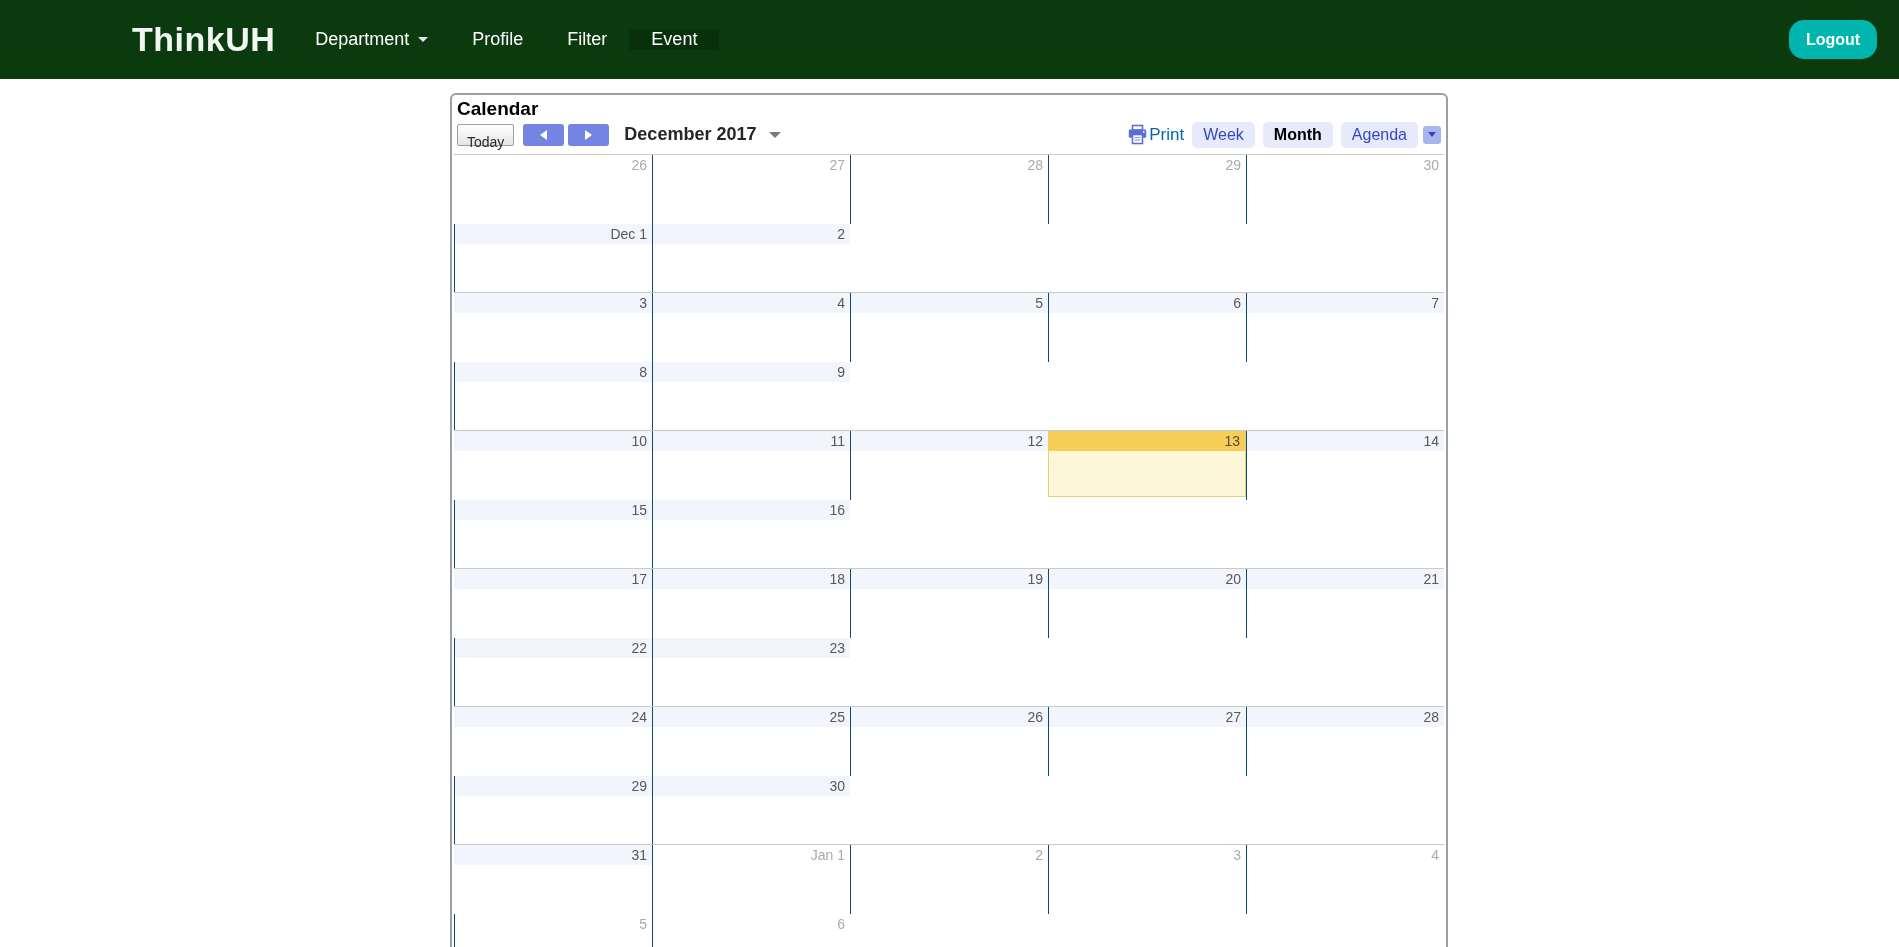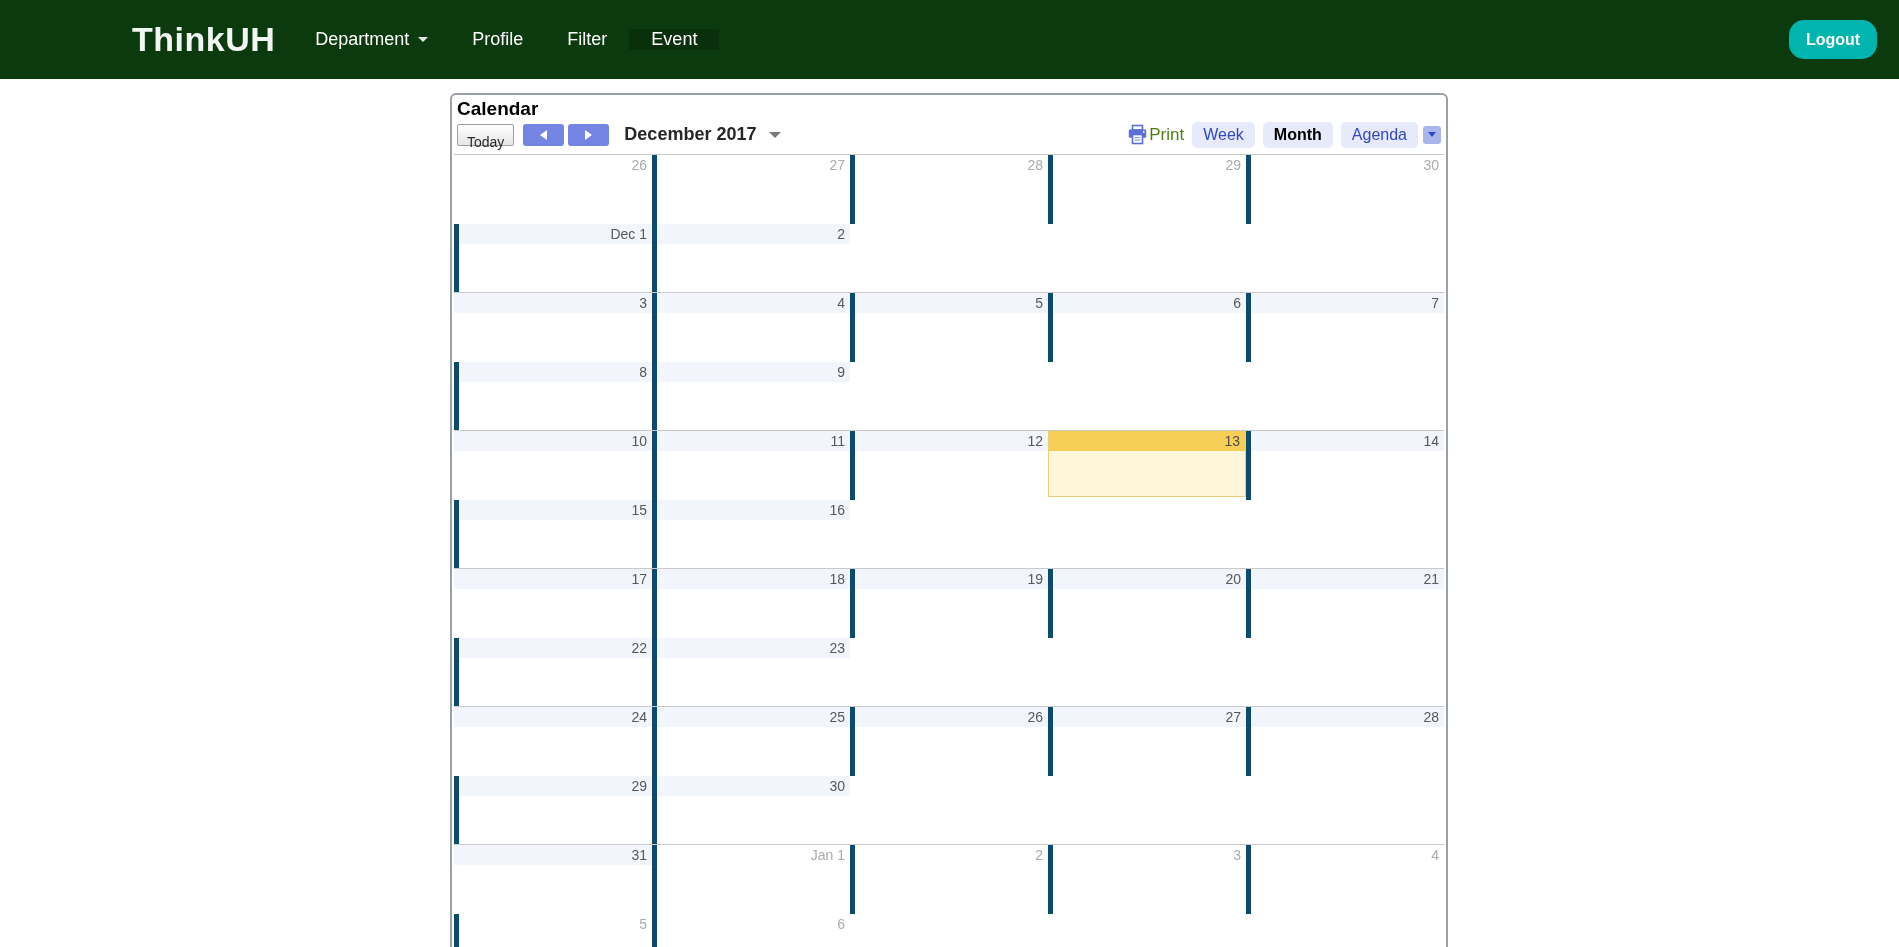--- a/index.html
+++ b/index.html
@@ -75,21 +75,21 @@
     border-top: 5px solid transparent; border-bottom: 5px solid transparent;
     border-left: 7px solid #ffffff;
   }
   .month-label { margin-left: 15px; font-size: 18px; font-weight: bold; color: #262626; cursor: pointer; }
   .month-caret {
     margin-left: 13px; width: 0; height: 0; cursor: pointer;
     border-left: 6px solid transparent; border-right: 6px solid transparent;
     border-top: 6px solid #7a7a7a;
   }
   .toolbar-right { margin-left: auto; display: flex; align-items: center; }
-  .print-wrap { display: flex; align-items: center; font-size: 17px; color: #4d7c0f; cursor: pointer; }
+  .print-wrap { display: flex; align-items: center; font-size: 17px; color: #0369a1; cursor: pointer; }
   .print-wrap svg { margin-right: 1px; }
   .view-tab {
     margin-left: 8px; padding: 4px 11px;
     background: var(--tab-bg, #e7eafb); border-radius: 5px;
     font-size: 16px; color: var(--tab-text, #3049c0); cursor: pointer; white-space: nowrap;
   }
   .view-tab.active { color: #000000; font-weight: bold; }
   .view-dropdown {
     margin-left: 5px; width: 18px; height: 18px;
     background: #a9b6ee; border: none; border-radius: 3px; cursor: pointer;
@@ -108,21 +108,21 @@
     height: 18px; background: var(--day-header-bg, #e3e8fa);
   }
   .day-h {
     font-size: 13px; color: var(--day-header-text, #3f51b5);
     text-align: center; line-height: 18px;
   }
   .week-row {
     display: grid; grid-template-columns: repeat(5, 1fr);
     height: 138px; border-top: 1px solid #c9c9c9;
   }
-  .cell { border-left: 5px solid #0c4a6e; display: flex; flex-direction: column; cursor: pointer; }
+  .cell { border-left: 1px solid #0c4a6e; display: flex; flex-direction: column; cursor: pointer; }
   .cell:first-child { border-left: none; }
   .cell .strip {
     height: 20px; line-height: 20px; text-align: right; padding-right: 5px;
     font-size: 14px; color: #585858;
     background: var(--in-month-strip, #f3f5fd);
     white-space: nowrap; overflow: hidden;
   }
   .cell.other .strip { background: #ffffff; color: #ababab; }
   .cell.today {
     background: var(--today-body, #fdf6d8);

